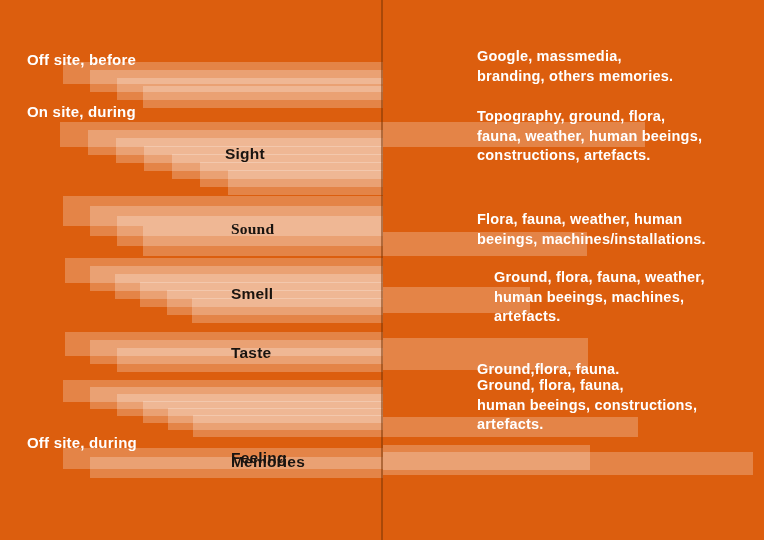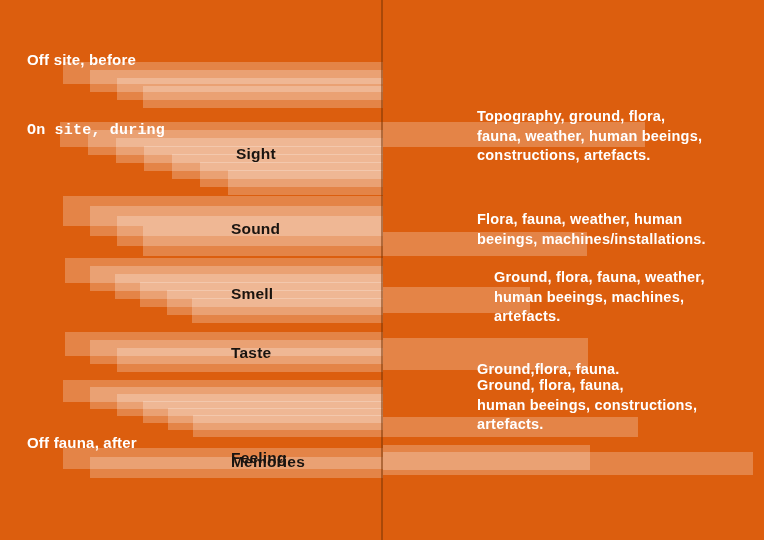--- a/index.html
+++ b/index.html
@@ -93,30 +93,32 @@
       <div class="bar" style="left: 383px; top: 417px; width: 255px; height: 20px; background: rgba(255, 255, 255, 0.24);"></div>
       <div class="bar" style="left: 63px; top: 448px; width: 320px; height: 21px; background: rgba(255, 255, 255, 0.24);"></div>
       <div class="bar" style="left: 90px; top: 457px; width: 293px; height: 21px; background: rgba(255, 255, 255, 0.24);"></div>
       <div class="bar" style="left: 383px; top: 445px; width: 207px; height: 25px; background: rgba(255, 255, 255, 0.24);"></div>
       <div class="bar" style="left: 383px; top: 452px; width: 370px; height: 23px; background: rgba(255, 255, 255, 0.24);"></div>
     </div>
 
   <div class="divider"></div>
 
   <div class="phase" style="left: 27px; top: 52px;">Off site, before</div>
-  <div class="phase" style="left: 27px; top: 123px; font-family: Liberation Mono, monospace;">On site, during</div>
-  <div class="phase" style="left: 27px; top: 435px;">Off fauna, after</div>
+  <div class="phase" style="left: 27px; top: 104px;">On site, during</div>
+  <div class="phase" style="left: 27px; top: 435px;">Off site, during</div>
 
-  <div class="sense" style="left: 236px; top: 143px;">Sight</div>
-  <div class="sense" style="left: 231px; top: 218px;">Sound</div>
+  <div class="sense" style="left: 225px; top: 143px;">Sight</div>
+  <div class="sense" style="left: 231px; top: 218px; font-family: Liberation Serif, serif;">Sound</div>
   <div class="sense" style="left: 231px; top: 283px;">Smell</div>
   <div class="sense" style="left: 231px; top: 342px;">Taste</div>
   <div class="sense" style="left: 231px; top: 399px; margin-top: 48px;">Feeling</div>
   <div class="sense" style="left: 231px; top: 451px;">Memories</div>
 
+  <div class="desc" style="top: 47px;">Google, massmedia,
+branding, others memories.</div>
   <div class="desc" style="top: 107px;">Topography, ground, flora,
 fauna, weather, human beeings,
 constructions, artefacts.</div>
   <div class="desc" style="top: 210px;">Flora, fauna, weather, human
 beeings, machines/installations.</div>
   <div class="desc" style="top: 268px; margin-left: 17px;">Ground, flora, fauna, weather,
 human beeings, machines,
 artefacts.</div>
   <div class="desc" style="top: 349px; margin-top: 11px;">Ground,flora, fauna.</div>
   <div class="desc" style="top: 376px;">Ground, flora, fauna,

